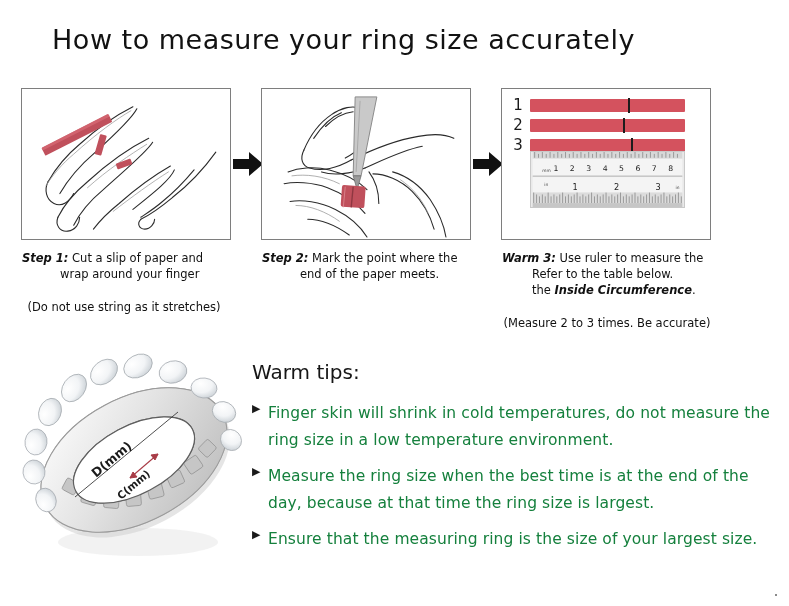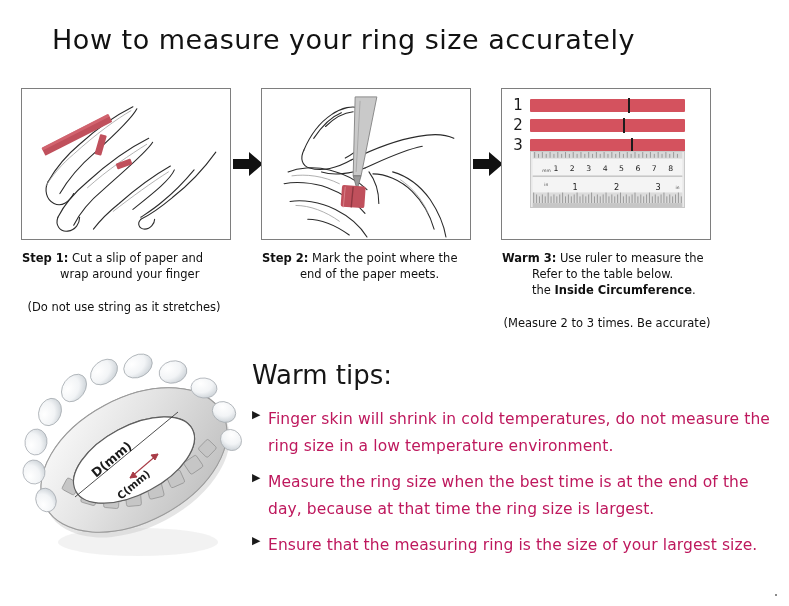--- a/index.html
+++ b/index.html
@@ -71,21 +71,21 @@
 
   .step-caption {
     margin-top: 10px;
     font-family: "DejaVu Sans", sans-serif;
     font-size: 11.5px;
     line-height: 16px;
     color: #111111;
     text-align: left;
     padding-left: 1px;
   }
-  .step-caption b { font-weight: 700; }
+  .step-caption b { font-weight: 700; font-style: italic; }
   .step-caption .ind { display:block; padding-left: 38px; }
   .step-caption .ind2 { display:block; padding-left: 30px; }
 
   .step-note {
     margin-top: 18px;
     font-family: "DejaVu Sans", sans-serif;
     font-size: 11.5px;
     line-height: 15px;
     color: #111111;
     text-align: center;
@@ -160,21 +160,21 @@
   #ring-figure svg { display:block; width:100%; height:100%; }
 
   #tips {
     position:absolute;
     left: 252px;
     top: 14px;
     width: 520px;
   }
   #tips-heading {
     font-family: "DejaVu Sans", sans-serif;
-    font-size: 26px;
+    font-size: 20px;
     font-weight: 400;
     color: #161616;
     letter-spacing: 0px;
     margin-bottom: 16px;
   }
   .tip {
     display: flex;
     align-items: flex-start;
     margin-bottom: 9px;
   }
@@ -184,21 +184,21 @@
     padding-top: 3px;
     color: #1a1a1a;
     font-size: 11px;
     line-height: 1;
   }
   .tip-text {
     flex: 1 1 auto;
     font-family: "DejaVu Sans", sans-serif;
     font-size: 15.5px;
     line-height: 27px;
-    color: #be185d;
+    color: #15803d;
     letter-spacing: 0.1px;
   }
   #corner-dot {
     position:absolute;
     right: 12px;
     bottom: 10px;
     width: 2px;
     height: 2px;
     background: #8a8a8a;
   }

